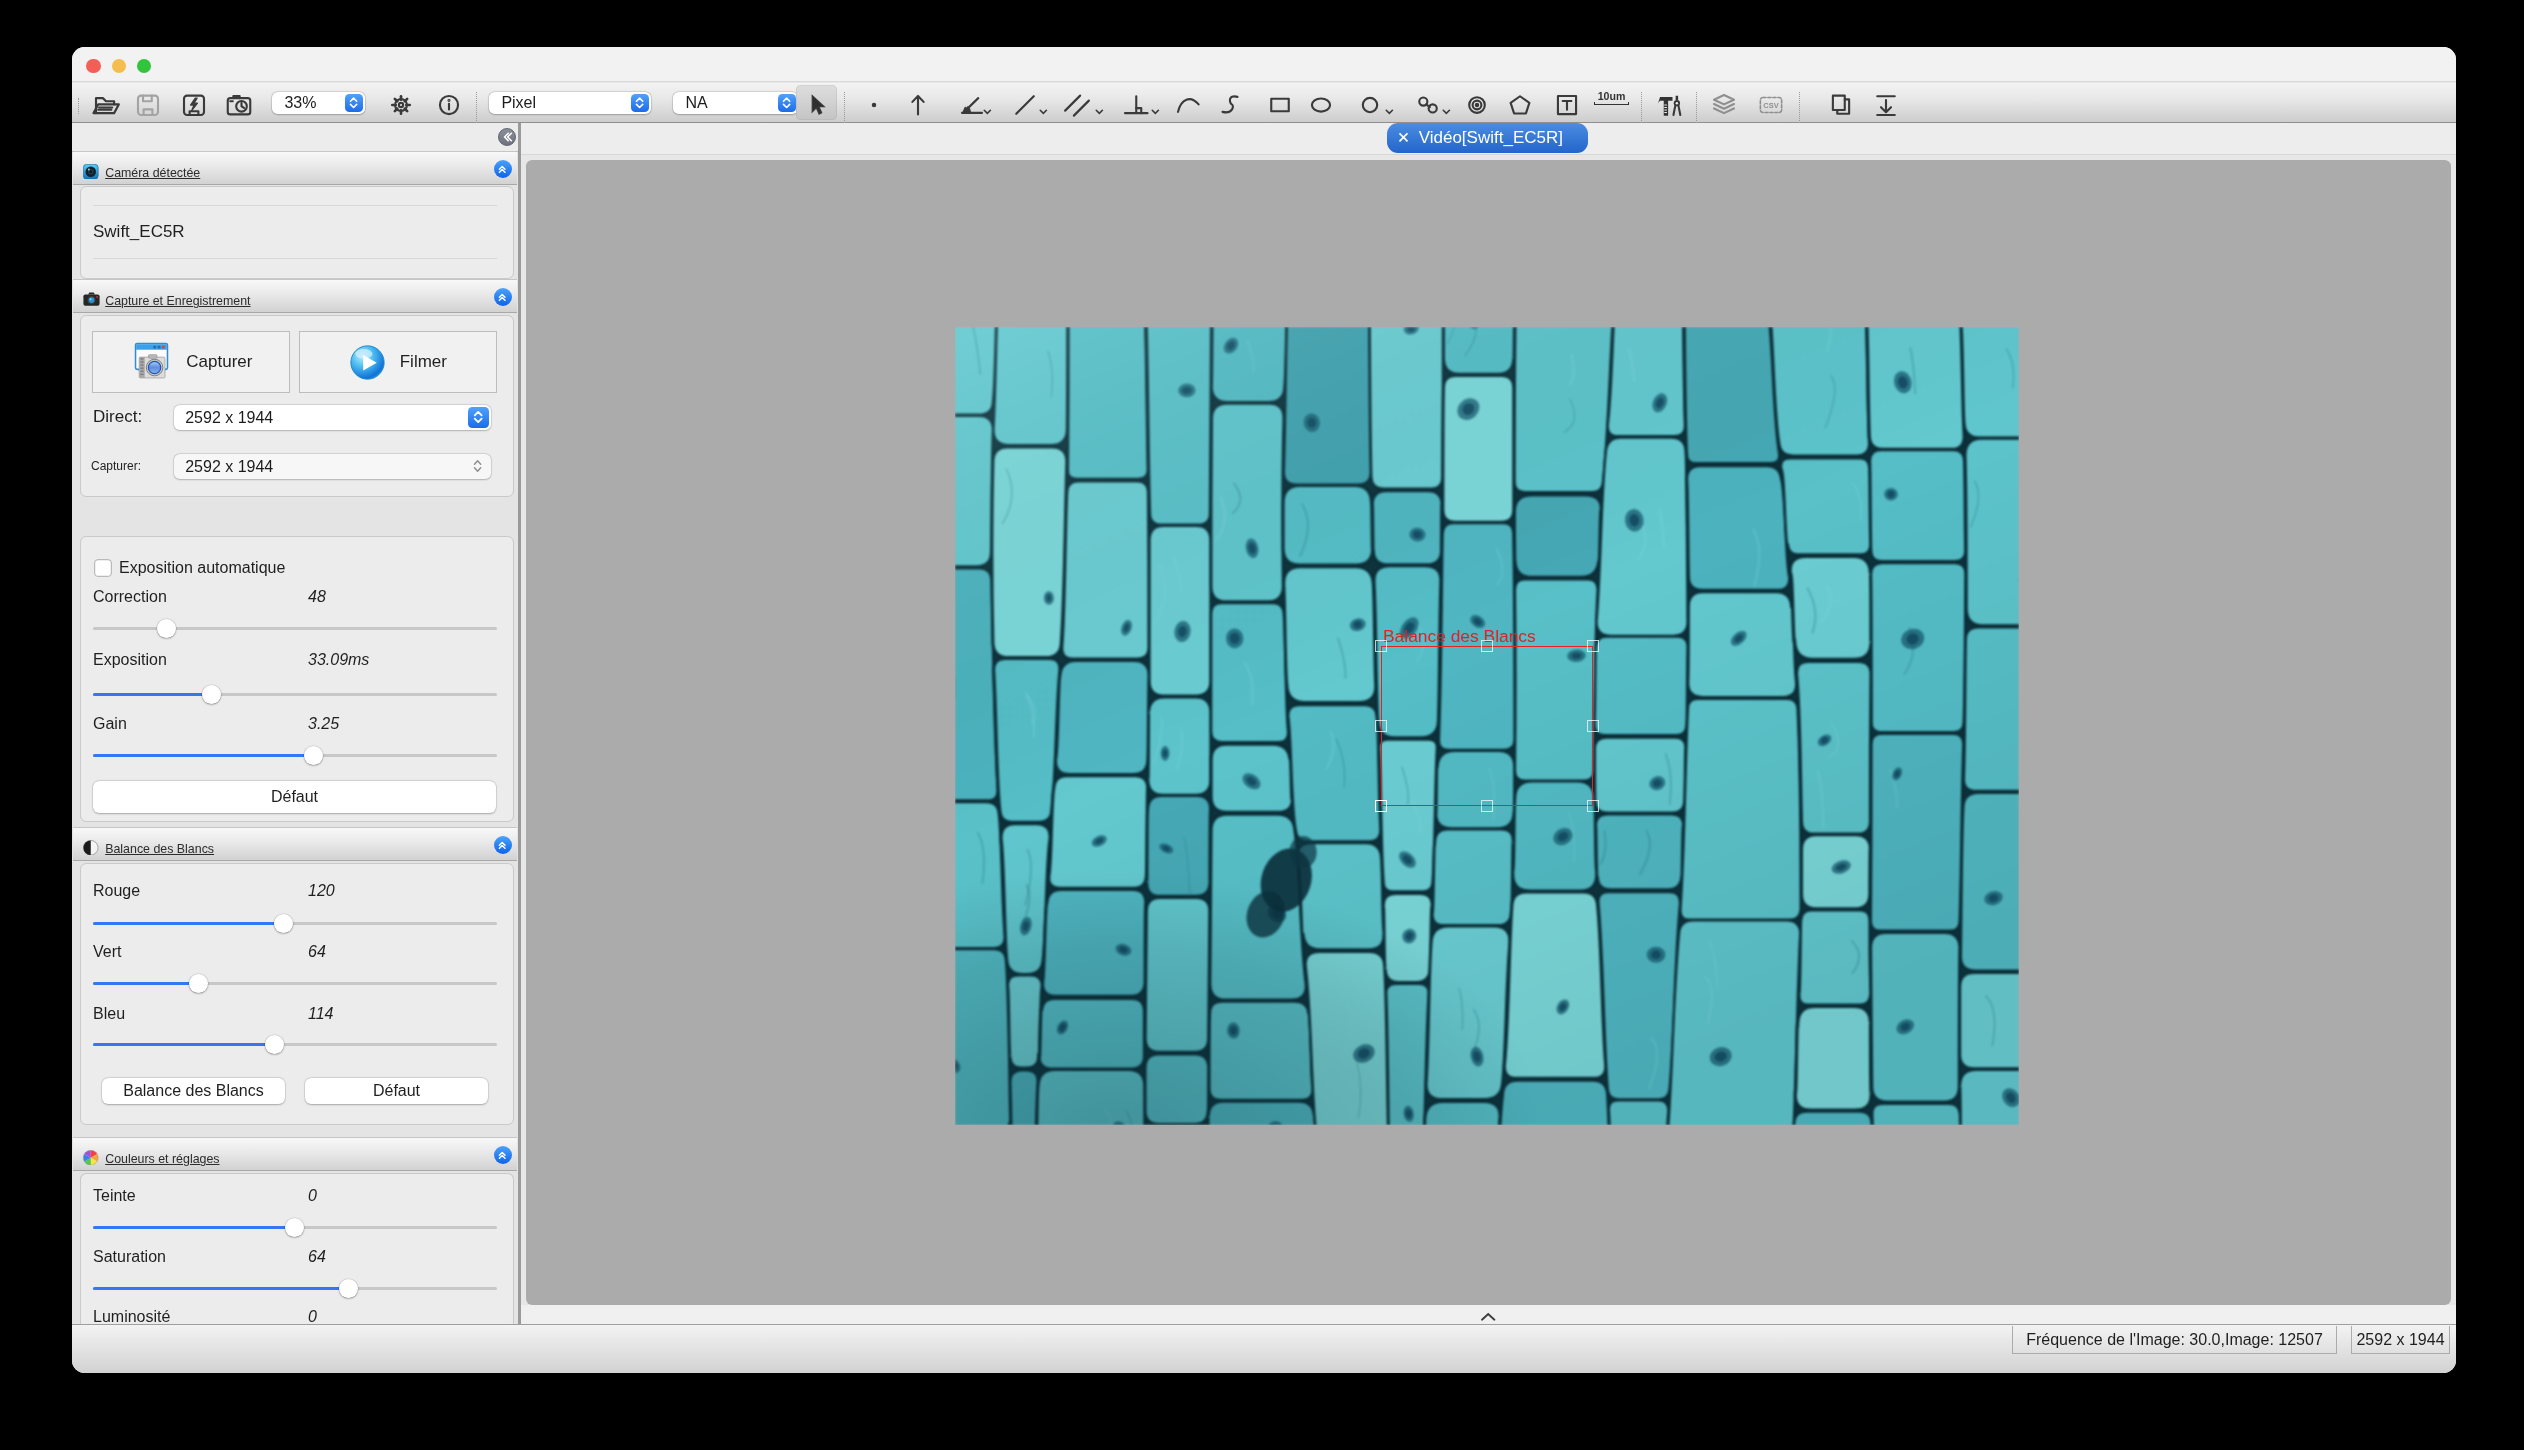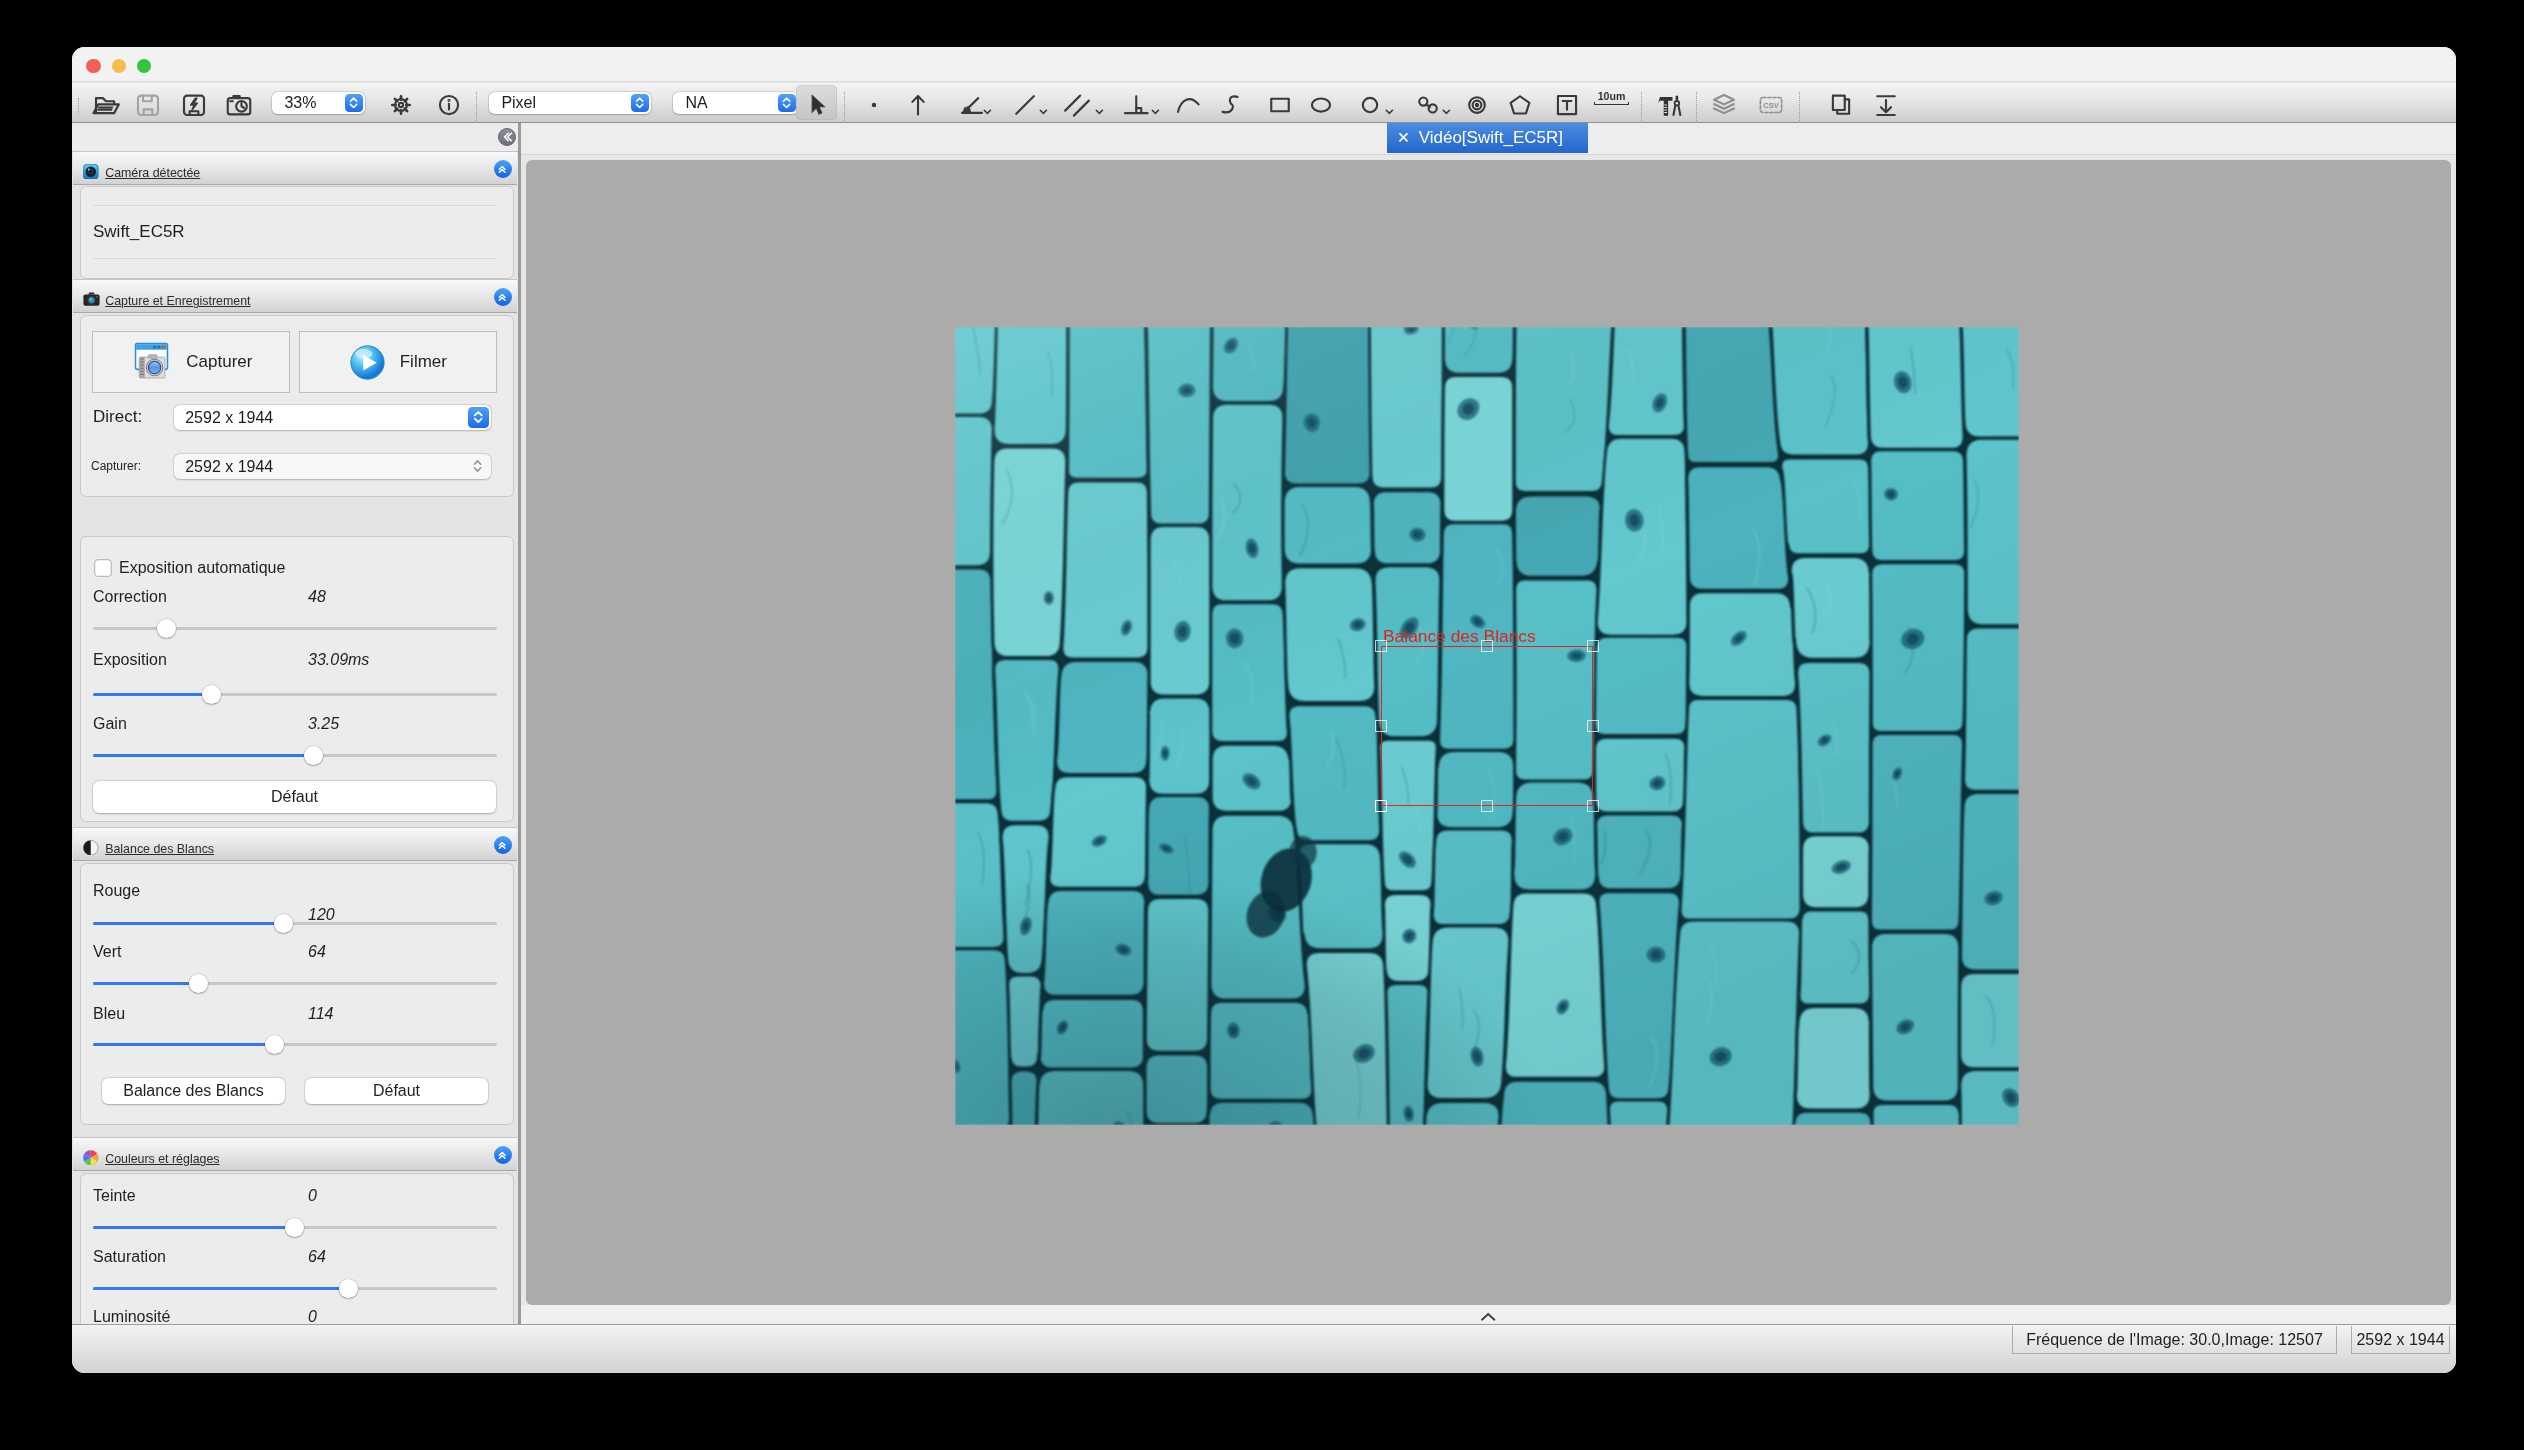--- a/index.html
+++ b/index.html
@@ -26,21 +26,21 @@
 .val { position:absolute; left:236px; width:186px; font-size:16px; color:#1f1f1f; transform:translateY(-50%);font-style:italic; }
 .trk { position:absolute; left:21px; width:404px; height:3.1px; border-radius:1.9px; background:#c7c7c7; }
 .trkf { position:absolute; left:21px; height:3.1px; border-radius:1.9px; background:#3577f2; }
 .knob { position:absolute; width:18.6px; height:18.6px; border-radius:50%; background:#fff; box-shadow:0 0.6px 1.9px rgba(0,0,0,0.4), 0 0 0 0.3px rgba(0,0,0,0.12); }
 .chk { position:absolute; width:18px; height:18px; border-radius:4.3px; background:#fff; box-shadow:inset 0 0 0 1.2px #b9b9b9; }
 .wbtn { position:absolute; background:#fff; border-radius:6.2px; text-align:center; font-size:16px; color:#1f1f1f; box-shadow:0 0 0 0.6px rgba(0,0,0,0.1), 0 0.6px 1.9px rgba(0,0,0,0.25); }
 .bigbtn { position:absolute; height:62px; background:#f1f1f1; border:1.2px solid #bdbdbd; display:flex; align-items:center; justify-content:center; gap:13.7px; font-size:17px; color:#1f1f1f; }
 .dcombo { position:absolute; background:#fff; border-radius:5.6px; box-shadow:0 0 0 0.6px rgba(0,0,0,0.12), 0 0.6px 1.9px rgba(0,0,0,0.2); font-size:16px; color:#1c1c1c; line-height:25px; }
 
 #tabrow { position:absolute; left:449px; top:76px; width:1935px; height:32px; background:#ededed; border-bottom:1.2px solid #d6d6d6; }
-#tab { position:absolute; left:1315px; top:76px; width:201px; height:30px; background:linear-gradient(180deg,#4b8de0,#2365cb); color:#fff; font-size:17px; line-height:30px; }
+#tab { position:absolute; left:1315px; top:76px; width:201px; height:30px; background:linear-gradient(180deg,#4b8de0,#2365cb); color:#fff; font-size:17px; line-height:30px;border-radius:11px; }
 #tab .tx { margin:0 8.7px 0 10px; font-size:15.5px; }
 #cv { position:absolute; left:454px; top:113px; width:1925px; height:1145px; background:#ababab; border-radius:6.2px; }
 #img { position:absolute; left:883px; top:280px; width:1064px; height:798px; overflow:hidden; }
 #img > svg { position:absolute; left:0; top:0; filter:blur(0.9px); }
 .redtext { position:absolute; left:428px; top:299px; color:#e42020; font-size:17.4px; white-space:nowrap; }
 .redrect { position:absolute; left:426px; top:319px; width:212px; height:160px; border:1.9px solid #e62222; }
 .hnd { position:absolute; width:11.8px; height:11.8px; border:1.2px solid rgba(252,252,252,0.75); }
 #botstrip { position:absolute; left:449px; top:1258px; width:1935px; height:18.6px; background:#f0f0f0; text-align:center; padding-top:5.6px; }
 .hndw { border:1.9px solid #fff; }
 
@@ -399,21 +399,21 @@
       </svg>
       <span class="htxt">Balance des Blancs</span>
       <div class="hchev">
         <svg width="12.4" height="12.4" viewBox="0 0 20 20">
           <path d="M5.5 10.2 L10 5.8 L14.5 10.2 M5.5 15 L10 10.6 L14.5 15" stroke="#fff" stroke-width="2.4" fill="none" stroke-linecap="round" stroke-linejoin="round"></path>
         </svg>
       </div>
     </div>
     <div class="cbox" style="top:816px;height:262px"></div>
     <div class="lab" style="top:844px;left:21px">Rouge</div>
-    <div class="val" style="top:868px">120</div>
+    <div class="val" style="top:844px">120</div>
     <div class="trk" style="top:875px"></div>
     <div class="trkf" style="top:875px;width:190px"></div>
     <div class="knob" style="left:202px;top:867px"></div>
     <div class="lab" style="top:905px;left:21px">Vert</div>
     <div class="val" style="top:905px">64</div>
     <div class="trk" style="top:935px"></div>
     <div class="trkf" style="top:935px;width:105px"></div>
     <div class="knob" style="left:117px;top:927px"></div>
     <div class="lab" style="top:967px;left:21px">Bleu</div>
     <div class="val" style="top:967px">114</div>

